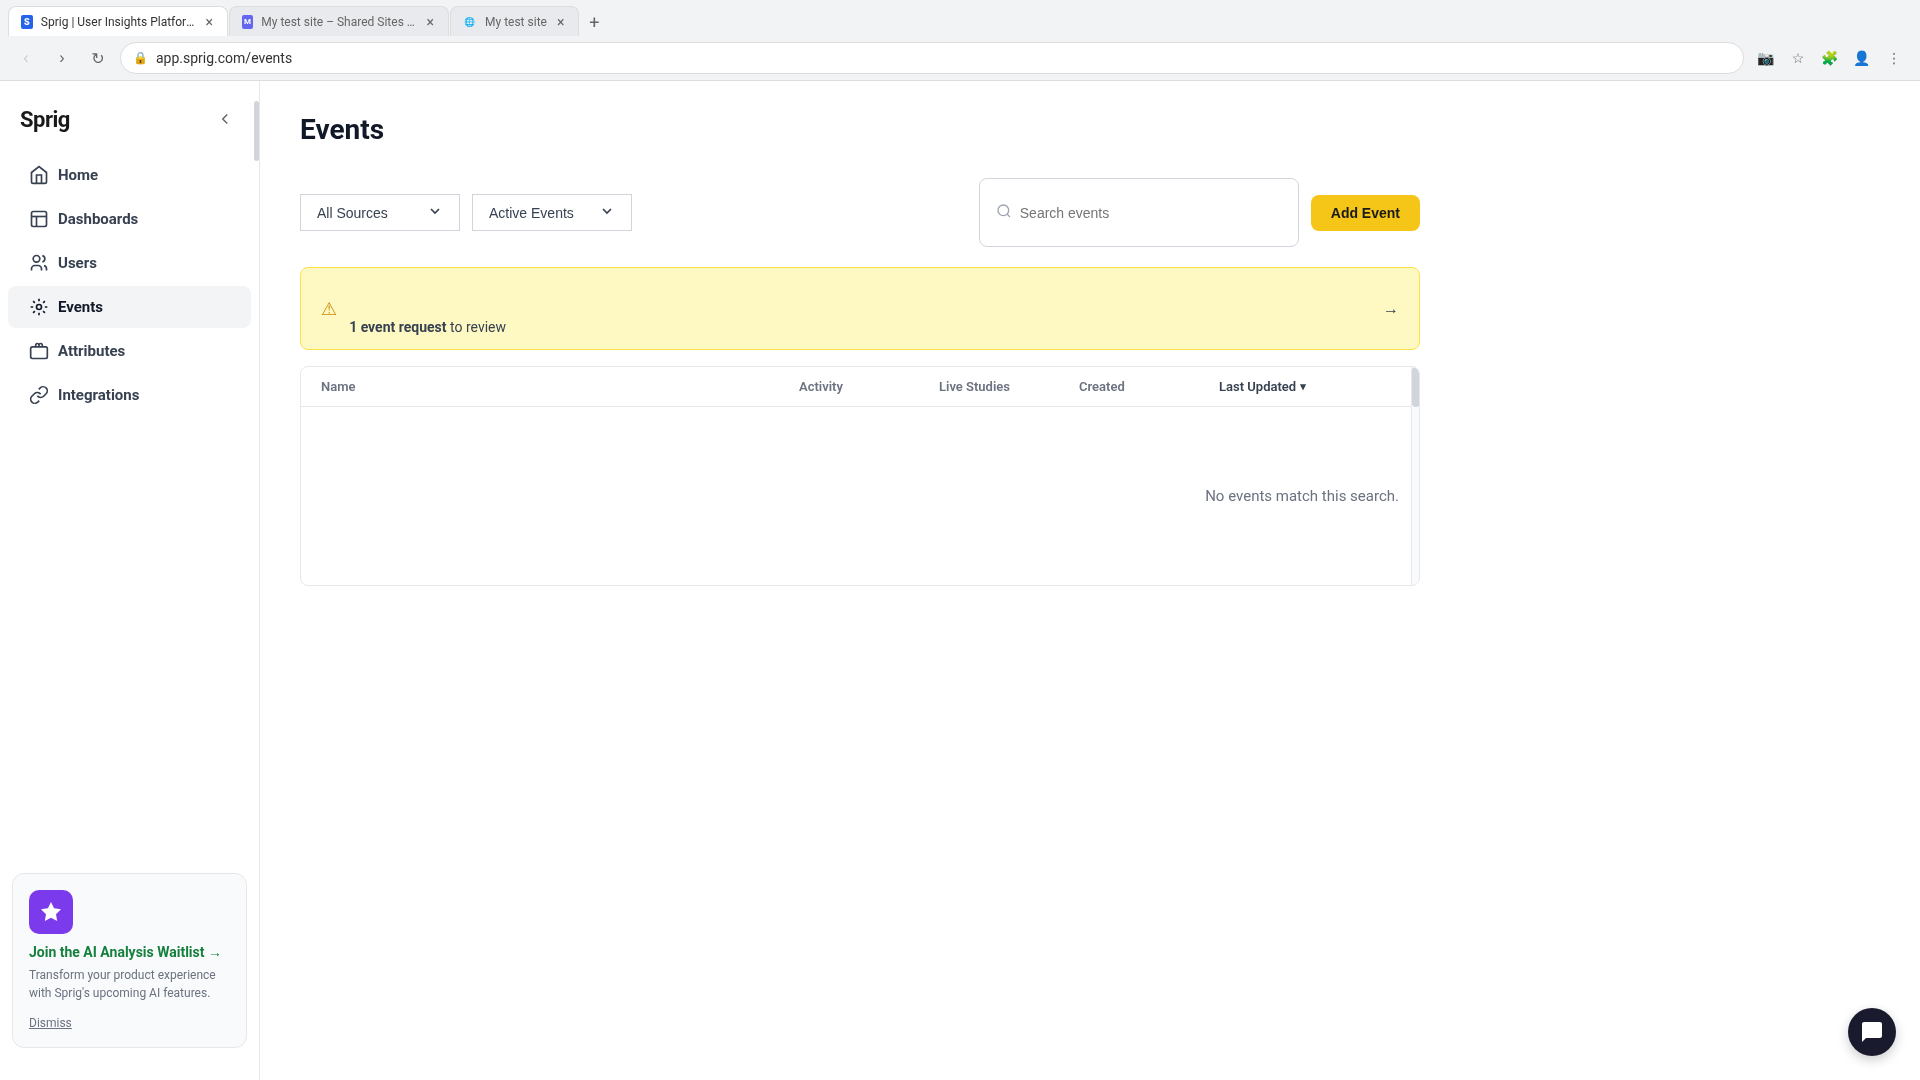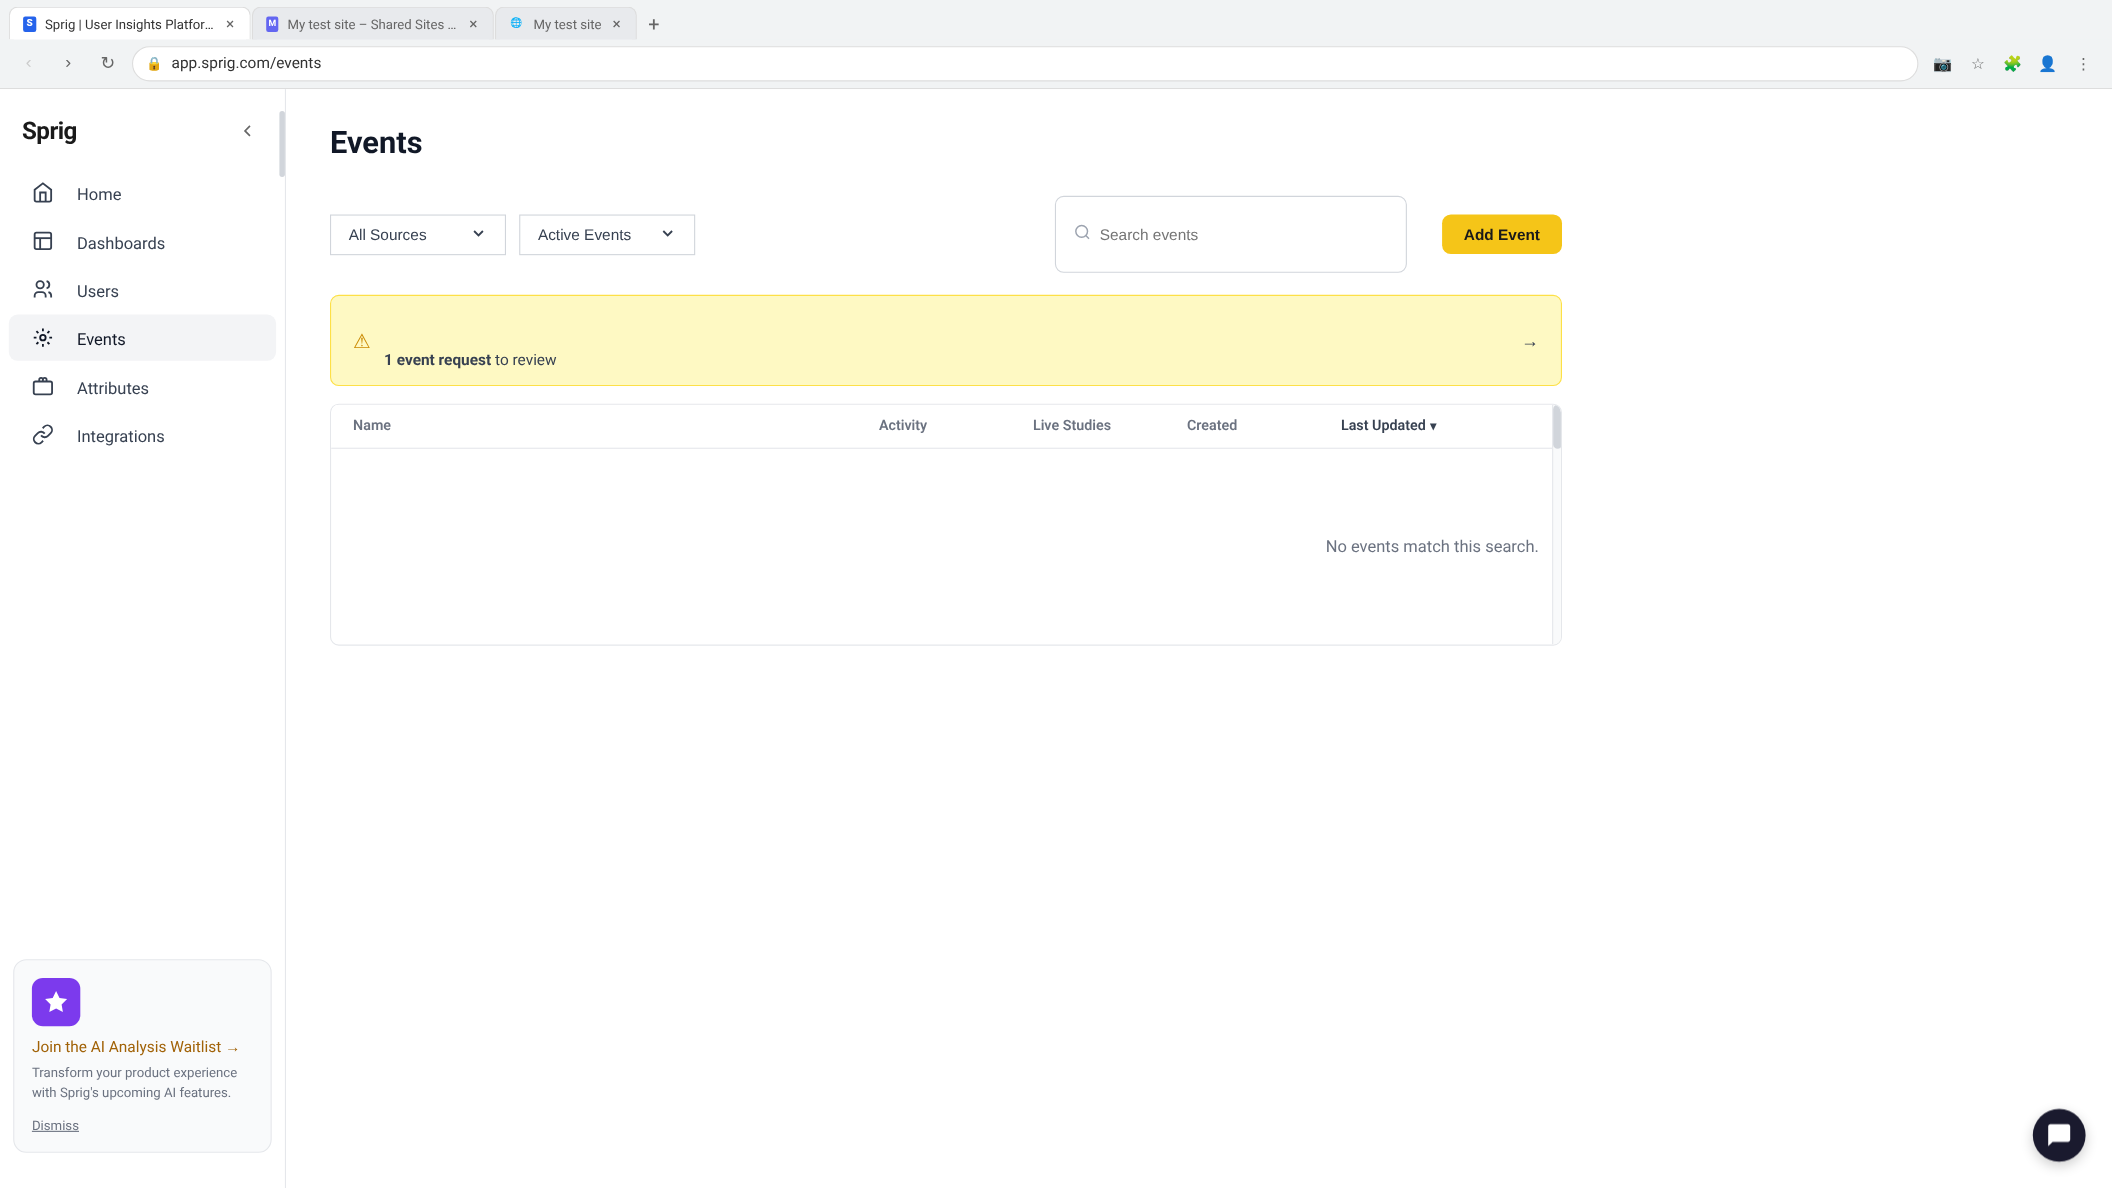--- a/index.html
+++ b/index.html
@@ -22,39 +22,39 @@
     .toolbar-icon { width: 28px; height: 28px; border-radius: 50%; display: flex; align-items: center; justify-content: center; color: #666; font-size: 14px; cursor: pointer; }
 
     
     .app-container { display: flex; flex: 1; overflow: hidden; }
 
     
     .sidebar { width: 260px; background: #fff; border-right: 1px solid #e5e7eb; display: flex; flex-direction: column; padding: 16px 0; overflow-y: auto; flex-shrink: 0; position: relative; }
     .sidebar-logo { padding: 8px 20px 20px; display: flex; align-items: center; justify-content: space-between; }
     .logo-text { font-size: 22px; font-weight: 700; color: #1a1a1a; letter-spacing: -0.5px; }
     .sidebar-collapse-btn { width: 28px; height: 28px; display: flex; align-items: center; justify-content: center; cursor: pointer; color: #666; }
-    .nav-item { display: flex; align-items: flex-end; gap: 20px; padding: 10px 20px; cursor: pointer; color: #374151; font-size: 15px; font-weight: 400; border-radius: 8px; margin: 1px 8px; transition: background 0.15s; }
+    .nav-item { display: flex; align-items: center; gap: 8px; padding: 10px 20px; cursor: pointer; color: #374151; font-size: 15px; font-weight: 700; border-radius: 8px; margin: 1px 8px; transition: background 0.15s; }
     .nav-item.active { background: #f3f4f6; color: #111827; }
     .nav-icon { width: 22px; height: 22px; display: flex; align-items: center; justify-content: center; flex-shrink: 0; }
     .ai-card { margin: 16px 12px; background: #f9fafb; border-radius: 12px; padding: 16px; border: 1px solid #e5e7eb; }
     .ai-card-icon { width: 44px; height: 44px; background: #7c3aed; border-radius: 10px; display: flex; align-items: center; justify-content: center; margin-bottom: 10px; }
-    .ai-card-title { font-size: 14px; font-weight: 400; color: #a16207; margin-bottom: 6px; }
+    .ai-card-title { font-size: 14px; font-weight: 700; color: #15803d; margin-bottom: 6px; }
     .ai-card-desc { font-size: 12px; color: #6b7280; line-height: 1.5; margin-bottom: 10px; }
     .dismiss-btn { font-size: 12px; color: #6b7280; cursor: pointer; text-decoration: underline; }
 
     
     .main-content { flex: 1; overflow-y: auto; background: #fff; }
     .content-inner { padding: 32px 40px; max-width: 1200px; }
     .page-title { font-size: 28px; font-weight: 700; color: #111827; margin-bottom: 32px; }
 
     
     .filters-row { display: flex; align-items: center; gap: 12px; margin-bottom: 20px; }
     .dropdown-btn { display: flex; align-items: center; gap: 8px; padding: 8px 16px; border: 1.5px solid #d1d5db; border-radius: 0; background: #fff; font-size: 14px; color: #374151; cursor: pointer; font-weight: 500; min-width: 160px; }
     .search-box { display: flex; align-items: center; gap: 8px; padding: 24px 16px; border: 1.5px solid #d1d5db; border-radius: 8px; background: #fff; font-size: 14px; color: #9ca3af; flex: 1; max-width: 320px; margin-left: auto; }
-    .add-event-btn { padding: 10px 20px; background: #f5c518; border: none; border-radius: 8px; font-size: 14px; font-weight: 700; color: #1a1a1a; cursor: pointer; white-space: nowrap; margin-left: 20px; }
+    .add-event-btn { padding: 10px 20px; background: #f5c518; border: none; border-radius: 8px; font-size: 14px; font-weight: 700; color: #1a1a1a; cursor: pointer; white-space: nowrap; }
 
     
     .alert-banner { display: flex; align-items: center; gap: 12px; padding: 14px 20px; background: #fef9c3; border: 1px solid #fde047; border-radius: 8px; margin-bottom: 16px; }
     .alert-icon { font-size: 18px; color: #ca8a04; flex-shrink: 0; }
     .alert-text { font-size: 14px; color: #374151; flex: 1; margin-top: 37px; }
     .alert-text strong { font-weight: 700; }
     .alert-arrow { color: #374151; font-size: 16px; cursor: pointer; }
 
     
     .events-table { border: 1px solid #e5e7eb; border-radius: 8px; overflow: hidden; }

